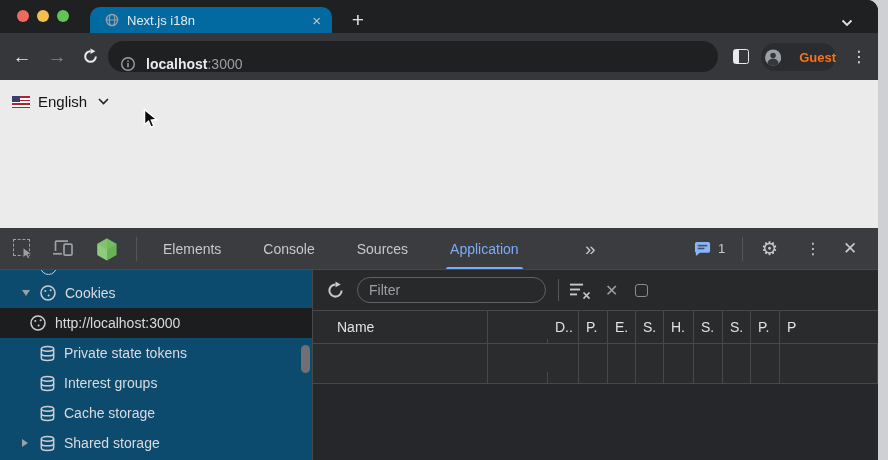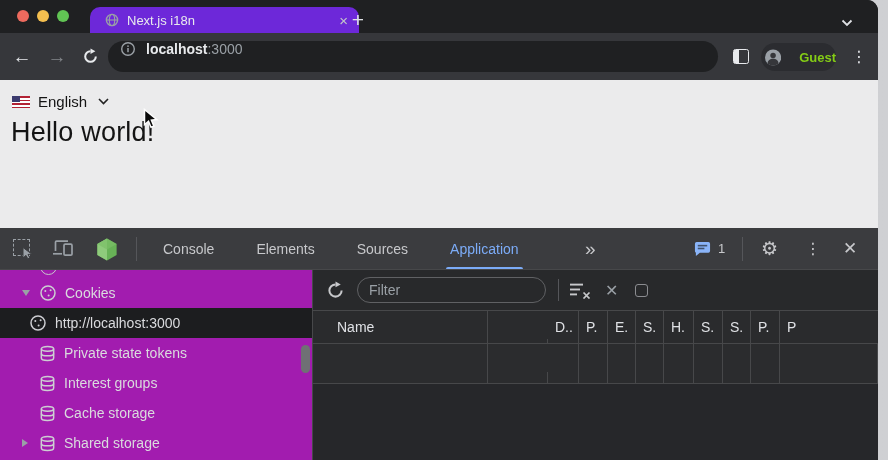--- a/index.html
+++ b/index.html
@@ -6,43 +6,43 @@
   html,body { width:888px; height:460px; overflow:hidden; }
   body { font-family:"Liberation Sans","DejaVu Sans",sans-serif; background:linear-gradient(to right,#9c9da0 0,#c9cacd 40%,#cfd0d3 100%); position:relative; }
   #window { position:absolute; left:0; top:0; width:878px; height:460px; background:#1f2022; border-top-right-radius:11px; overflow:hidden; }
 
   
   #tabstrip { position:absolute; left:0; top:0; width:100%; height:33px; background:#1f2022; }
   .light { position:absolute; top:10px; width:12px; height:12px; border-radius:50%; }
   #light-red { left:17px; background:#ed6a5e; }
   #light-yellow { left:37px; background:#f5bf4f; }
   #light-green { left:57px; background:#61c454; }
-  #tab { position:absolute; left:90px; top:7px; width:269px; height:26px; background:#6d28d9; border-radius:10px 10px 0 0; display:flex; align-items:center; }
+  #tab { position:absolute; left:90px; top:7px; width:242px; height:26px; background:#0369a1; border-radius:10px 10px 0 0; display:flex; align-items:center; }
   #tab-favicon { margin-left:15px; display:flex; }
   #tab-title { margin-left:8px; font-size:13px; color:#e8eaed; }
   #tab-close { margin-left:auto; margin-right:11px; color:#c3c6ca; font-size:15px; line-height:1; cursor:default; }
   #newtab-btn { position:absolute; left:346px; top:8px; width:24px; height:24px; color:#dfe1e5; font-size:21px; line-height:23px; text-align:center; }
   #tabsearch { position:absolute; left:841px; top:13px; color:#dfe1e5; }
 
   
   #toolbar { position:absolute; left:0; top:33px; width:100%; height:47px; background:#36373b; }
   .navbtn { position:absolute; top:0; height:47px; display:flex; align-items:center; justify-content:center; width:26px; font-size:19px; }
   #back-btn { left:9px; color:#e8eaed; }
   #fwd-btn { left:44px; color:#85888c; }
   #reload-btn { left:77px; }
-  #addressbar { position:absolute; left:108px; top:8px; width:610px; height:31px; border-radius:16px; background:#1f2022; display:flex; align-items:flex-start; }
+  #addressbar { position:absolute; left:108px; top:8px; width:610px; height:31px; border-radius:16px; background:#1f2022; display:flex; align-items:flex-end; }
   #addr-info { margin-left:12px; display:flex; }
   #addr-text { margin-left:10px; font-size:14px; }
   #addr-host { color:#e8eaed; font-weight:bold; }
   #addr-port { color:#9aa0a6; }
   #sidepanel-btn { position:absolute; left:733px; top:16px; width:16px; height:15px; border:1.8px solid #e8eaed; border-radius:2.5px; }
   #sidepanel-btn::after { content:""; position:absolute; left:0; top:0; width:5px; height:100%; background:#e8eaed; }
   #profile-pill { position:absolute; left:761px; top:10px; height:28px; width:75px; border-radius:14px; background:#2b2c30; display:flex; align-items:center; }
   #profile-pill svg { margin-left:4px; }
-  #profile-name { margin-left:18px; font-size:13px; font-weight:bold; color:#84cc16; }
+  #profile-name { margin-left:18px; font-size:13px; font-weight:bold; color:#f97316; }
   #browser-menu { position:absolute; left:849px; top:0; height:47px; width:20px; display:flex; align-items:center; justify-content:center; color:#dfe1e5; font-size:16px; }
 
   
   #page { position:absolute; left:0; top:80px; width:100%; height:148px; background:#ebebec; color:#141414; }
   #lang-switcher { display:flex; align-items:center; margin:13px 0 0 12px; }
   #flag { width:18px; height:12px; background:repeating-linear-gradient(#b22234 0 1.75px,#fff 1.75px 3.5px); position:relative; }
   #flag::after { content:""; position:absolute; left:0; top:0; width:8px; height:6.5px; background:#3c3b6e; }
   #lang-label { margin-left:8px; font-size:15px; }
   #lang-chevron { margin-left:11px; color:#333; display:flex; }
   #page-heading { margin:7px 0 0 11px; font-size:27px; letter-spacing:0.2px; }
@@ -61,21 +61,21 @@
   .dt-tab.active { color:#7cacf8; }
   .dt-tab.active::after { content:""; position:absolute; left:17px; right:17px; bottom:0; height:2.5px; background:#7cacf8; border-radius:2px 2px 0 0; }
   #dt-more-tabs { position:absolute; left:585px; top:0; height:41px; display:flex; align-items:center; color:#c7c8cb; font-size:19px; }
   #dt-issues { position:absolute; left:694px; top:0; height:41px; display:flex; align-items:center; }
   #dt-issues-count { margin-left:7px; font-size:13px; color:#c7c8cb; }
   #dt-gear { position:absolute; left:761px; top:0; height:41px; display:flex; align-items:center; color:#c7c8cb; font-size:19px; }
   #dt-menu { position:absolute; left:805px; top:0; height:41px; display:flex; align-items:center; color:#c7c8cb; font-size:16px; }
   #dt-close { position:absolute; left:843px; top:0; height:41px; display:flex; align-items:center; color:#c7c8cb; font-size:17px; }
 
   #dt-body { flex:1; display:flex; min-height:0; }
-  #dt-sidebar { width:313px; flex:none; background:#a21caf; border-right:1px solid #47484a; position:relative; overflow:hidden; padding-top:8px; }
+  #dt-sidebar { width:313px; flex:none; background:#0c4a6e; border-right:1px solid #47484a; position:relative; overflow:hidden; padding-top:8px; }
   #partial-icon { position:absolute; left:40px; top:-12px; width:17px; height:17px; border:1.7px solid #c7c8cb; border-radius:50%; }
   .side-row { height:30px; display:flex; align-items:center; font-size:14px; color:#dadbde; }
   .side-row.selected { background:#1c1d1f; }
   .exp { width:12px; margin-left:22px; display:flex; }
   .tri-down { width:0; height:0; border-left:4.5px solid transparent; border-right:4.5px solid transparent; border-top:6px solid #9aa0a6; }
   .tri-right { width:0; height:0; border-top:4.5px solid transparent; border-bottom:4.5px solid transparent; border-left:6px solid #9aa0a6; }
   .side-icon { margin-left:5px; display:flex; flex:none; }
   .side-icon.indent { margin-left:29px; }
   .side-label { margin-left:8px; white-space:nowrap; }
   #side-scrollbar { position:absolute; right:2px; top:75px; width:9px; height:28px; border-radius:5px; background:#6f7074; }
@@ -169,21 +169,20 @@
   <div id="page">
     <div id="lang-switcher">
       <span id="flag"></span>
       <span id="lang-label">English</span>
       <span id="lang-chevron">
         <svg width="11" height="7" viewBox="0 0 11 7">
             <path d="M1 1 L5.5 5.5 L10 1" fill="none" stroke="#222" stroke-width="1.6"></path>
           </svg>
       </span>
     </div>
-    <div id="page-heading">Hello world!</div>
   </div>
   <div id="cursor">
     <svg width="18" height="23" viewBox="0 0 18 23">
       <path d="M1.5 1.5 v15.2 l4-3.5 2.5 6.1 2.9-1.2 -2.5-6 5.5-0.5 z" fill="#0a0a0a" stroke="#fdfdfd" stroke-width="1.5"></path>
     </svg>
   </div>
 
   <div id="devtools">
     <div id="dt-toolbar">
       <div id="inspect-btn">
@@ -201,22 +200,22 @@
       <div id="node-btn">
         <svg width="24" height="25" viewBox="0 0 24 26">
           <polygon points="12,1.5 22,7.2 22,18.8 12,24.5 2,18.8 2,7.2" fill="#68b257"></polygon>
           <polygon points="12,1.5 12,24.5 2,18.8 2,7.2" fill="#8fcb7c"></polygon>
           <polygon points="12,1.5 22,7.2 12,13 2,7.2" fill="#7abf66" opacity="0.7"></polygon>
         </svg>
       </div>
       <div class="dt-sep" style="left:136px"></div>
 
       <div id="dt-tabs">
+        <div class="dt-tab">Elements</div>
         <div class="dt-tab">Console</div>
-        <div class="dt-tab">Elements</div>
         <div class="dt-tab">Sources</div>
         <div class="dt-tab active">Application</div>
       </div>
       <div id="dt-more-tabs">»</div>
 
       <div id="dt-issues">
         <svg width="17" height="16" viewBox="0 0 18 16">
           <path d="M1 2.5 A1.8 1.8 0 0 1 2.8 0.7 h12.4 a1.8 1.8 0 0 1 1.8 1.8 v7.6 a1.8 1.8 0 0 1 -1.8 1.8 h-9 l-4.2 3.6 v-3.6 a1.8 1.8 0 0 1 -1 -1.8 z" fill="#8ab4f8"></path>
           <rect x="4" y="3.6" width="10" height="1.7" fill="#40526e"></rect>
           <rect x="4" y="6.6" width="7" height="1.7" fill="#40526e"></rect>

